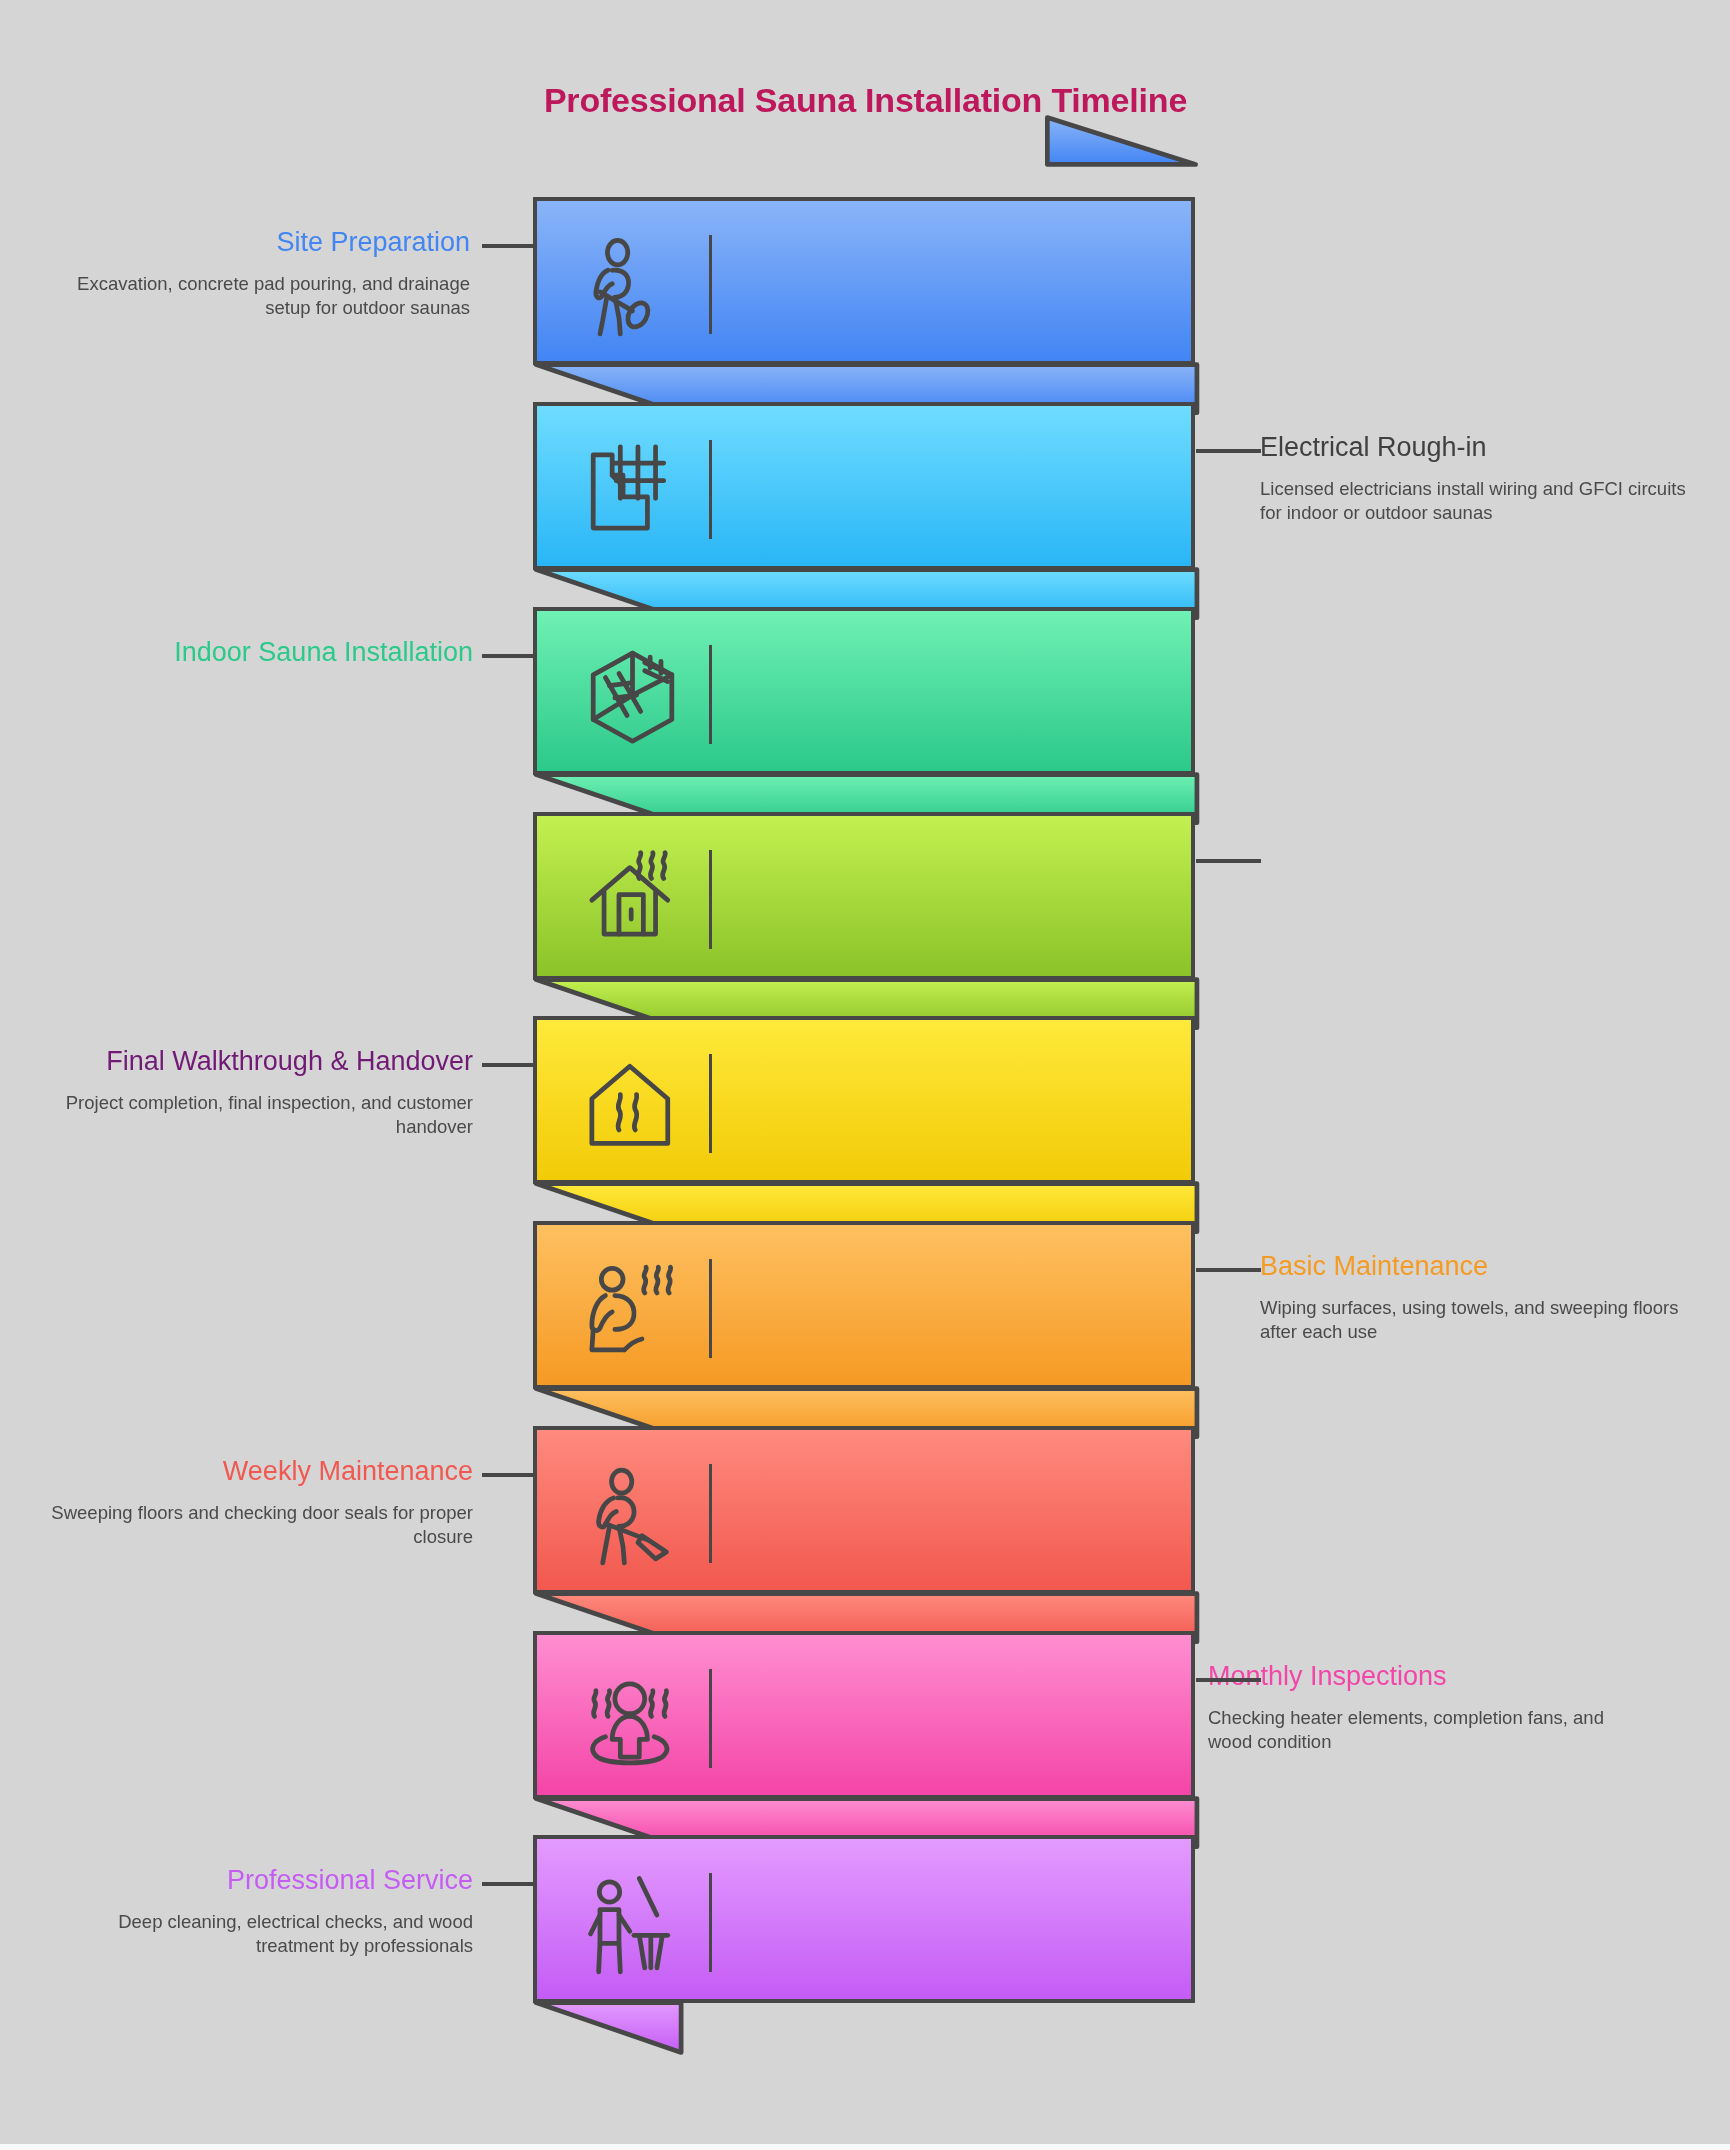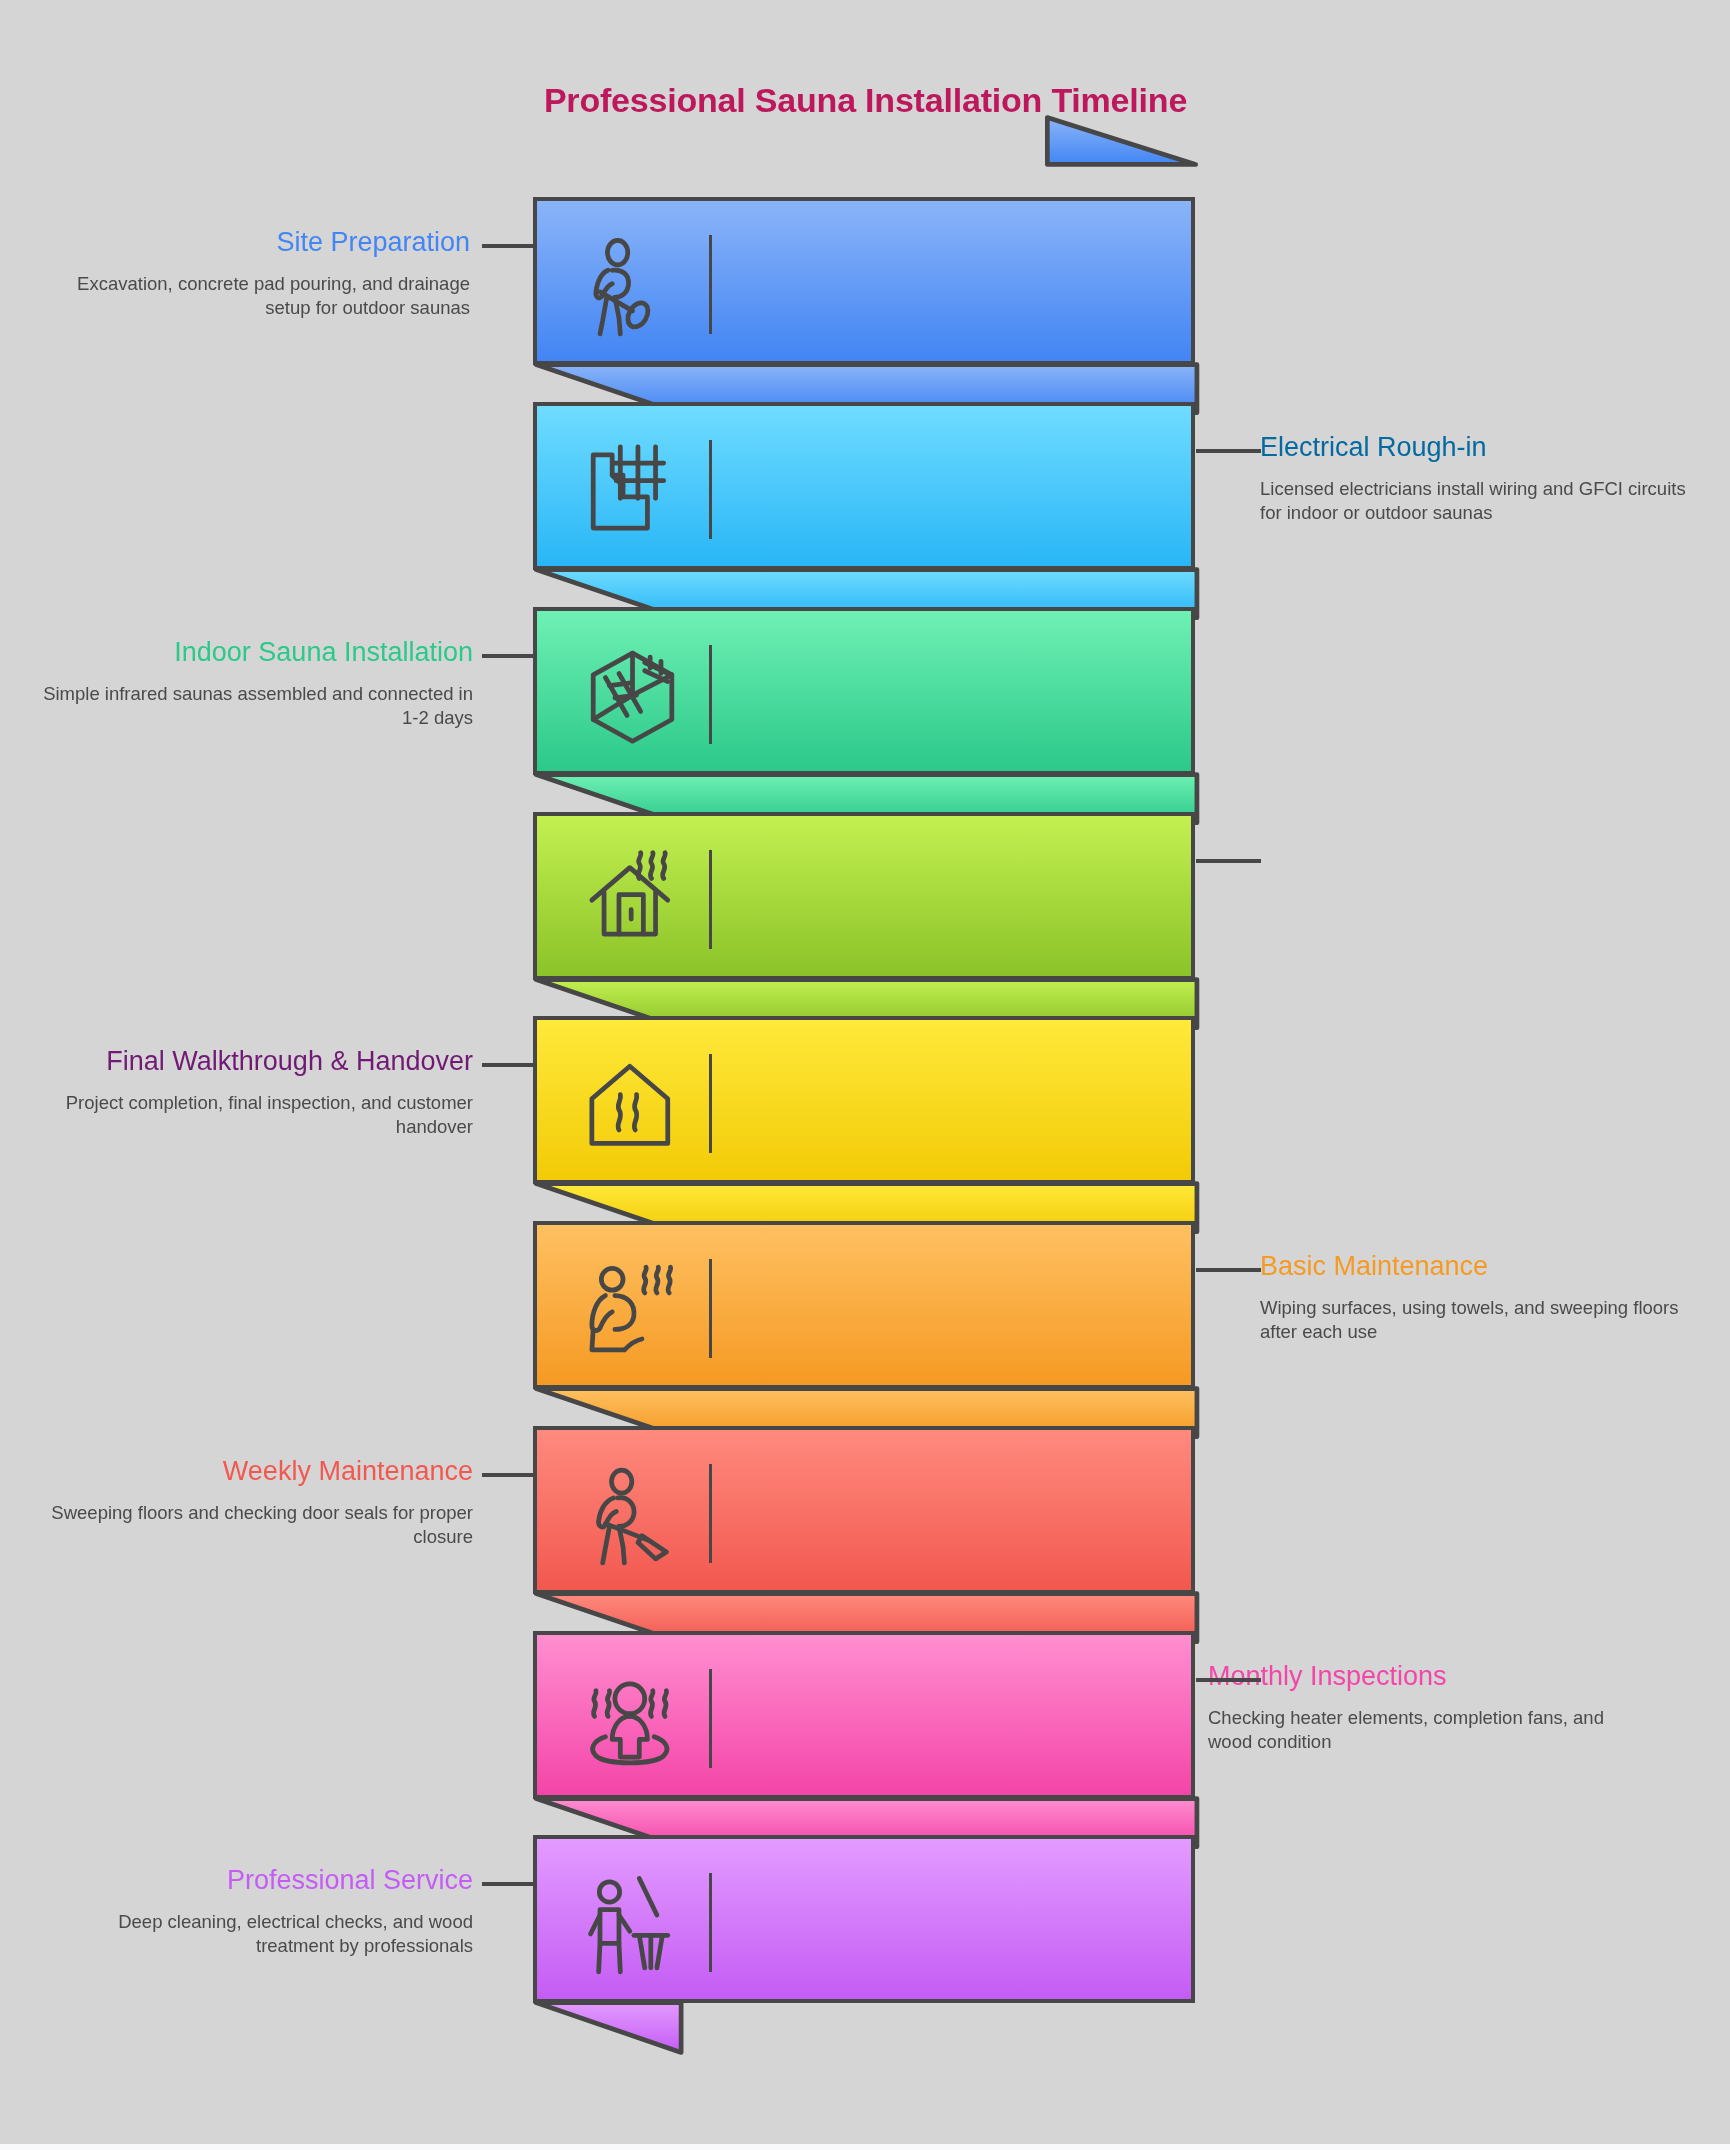--- a/index.html
+++ b/index.html
@@ -176,21 +176,21 @@
     <path d="M82 10 L82 86" fill="none" stroke="#474747" stroke-width="7" stroke-linecap="round" stroke-linejoin="round"></path>
     <path d="M108 10 L108 86" fill="none" stroke="#474747" stroke-width="7" stroke-linecap="round" stroke-linejoin="round"></path>
     <path d="M46 34 L120 34" fill="none" stroke="#474747" stroke-width="7" stroke-linecap="round" stroke-linejoin="round"></path>
     <path d="M50 60 L120 60" fill="none" stroke="#474747" stroke-width="7" stroke-linecap="round" stroke-linejoin="round"></path>
               </svg>
             </div>
             <div class="divider"></div>
           </div>
           <div class="leader" style="left: 1196px; width: 65px; top: 81px;"></div>
           <div class="side right" style="left: 1260px; top: 65px;">
-            <div class="hd" style="color: #0369a1;">Electrical Rough-in</div>
+            <div class="hd" style="color: #404040;">Electrical Rough-in</div>
             <div class="bd">Licensed electricians install wiring and GFCI circuits for indoor or outdoor saunas</div>
           </div>
         </div>
         <div class="row" style="top: 573px;">
           <div class="fold" style="top: 199px;">
             <svg width="667" height="55" viewBox="0 0 1550 128">
          <defs>
                 <linearGradient id="gf2" x1="0" y1="0" x2="0" y2="1">
            <stop offset="0" stop-color="#6ff0b4"></stop>
            <stop offset="1" stop-color="#2bc98a"></stop>
@@ -213,21 +213,20 @@
     <path d="M92 38 L126 54" fill="none" stroke="#474747" stroke-width="7" stroke-linecap="round" stroke-linejoin="round"></path>
     <path d="M100 18 L100 34" fill="none" stroke="#474747" stroke-width="7" stroke-linecap="round" stroke-linejoin="round"></path>
     <path d="M116 24 L116 42" fill="none" stroke="#474747" stroke-width="7" stroke-linecap="round" stroke-linejoin="round"></path>
               </svg>
             </div>
             <div class="divider"></div>
           </div>
           <div class="leader" style="left: 482px; width: 54px; top: 81px;"></div>
           <div class="side left" style="left: 43px; top: 65px;">
             <div class="hd" style="color: rgb(43, 201, 138);">Indoor Sauna Installation</div>
-            <div class="bd">Simple infrared saunas assembled and connected in 1-2 days</div>
           </div>
         </div>
         <div class="row" style="top: 778px;">
           <div class="fold" style="top: 199px;">
             <svg width="667" height="55" viewBox="0 0 1550 128">
          <defs>
                 <linearGradient id="gf3" x1="0" y1="0" x2="0" y2="1">
            <stop offset="0" stop-color="#c3f051"></stop>
            <stop offset="1" stop-color="#8bc328"></stop>
          </linearGradient>

